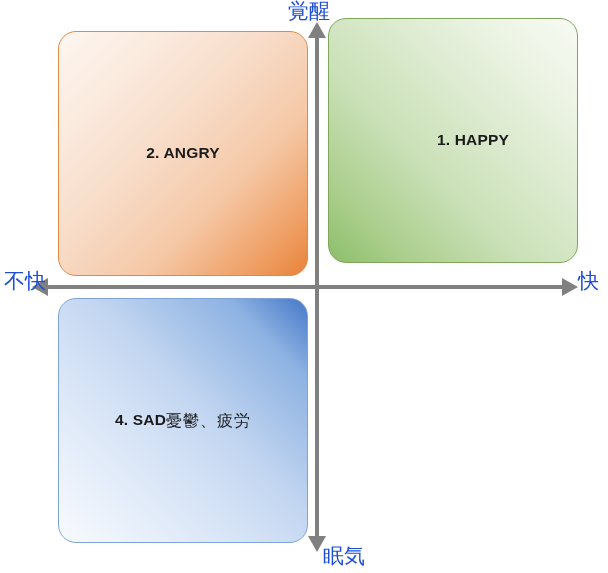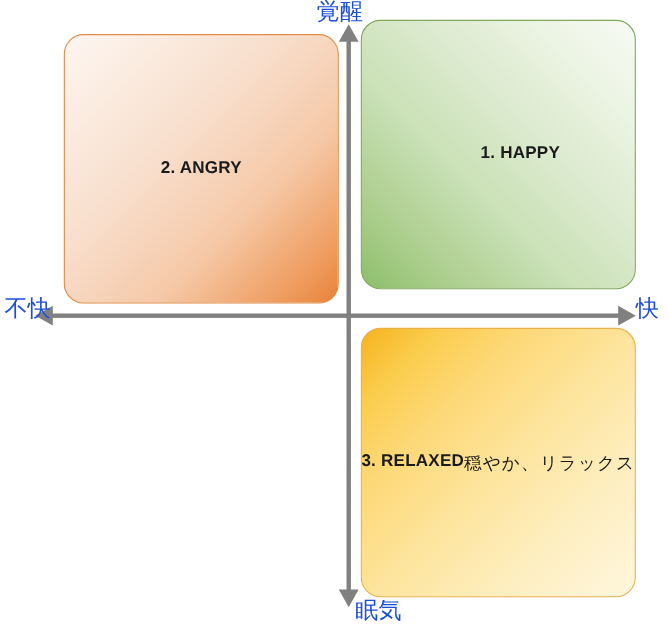--- a/index.html
+++ b/index.html
@@ -187,19 +187,19 @@
   <div class="axis-label" id="label-right">快</div>
 
   <div class="quadrant" id="quadrant-angry">
     <div class="q-title">2. ANGRY</div>
   </div>
 
   <div class="quadrant" id="quadrant-happy">
     <div class="q-title">1. HAPPY</div>
   </div>
 
-
-  <div class="quadrant" id="quadrant-relaxed">
-    <div class="q-title">3. RELAXED</div>
-    <div class="q-sub">穏やか、リラックス</div>
+  <div class="quadrant" id="quadrant-sad">
+    <div class="q-title">4. SAD</div>
+    <div class="q-sub">憂鬱、疲労</div>
   </div>
 
+
 </div>
 
 </body></html>

